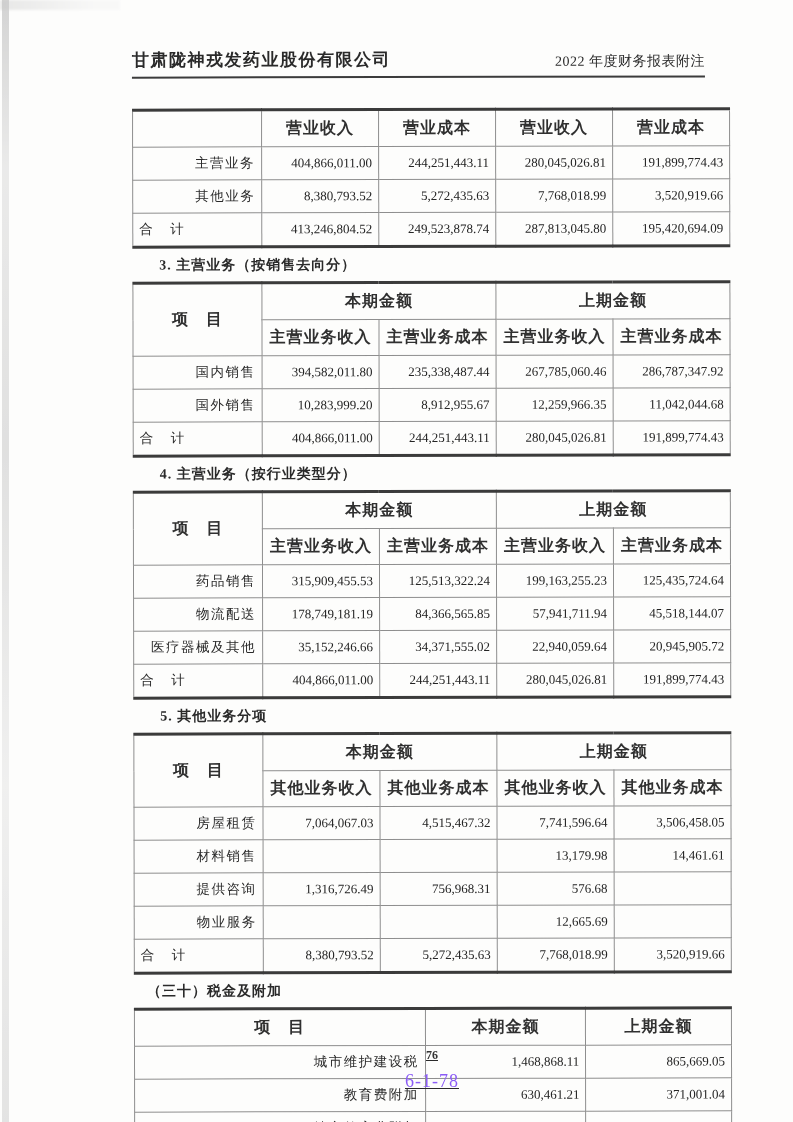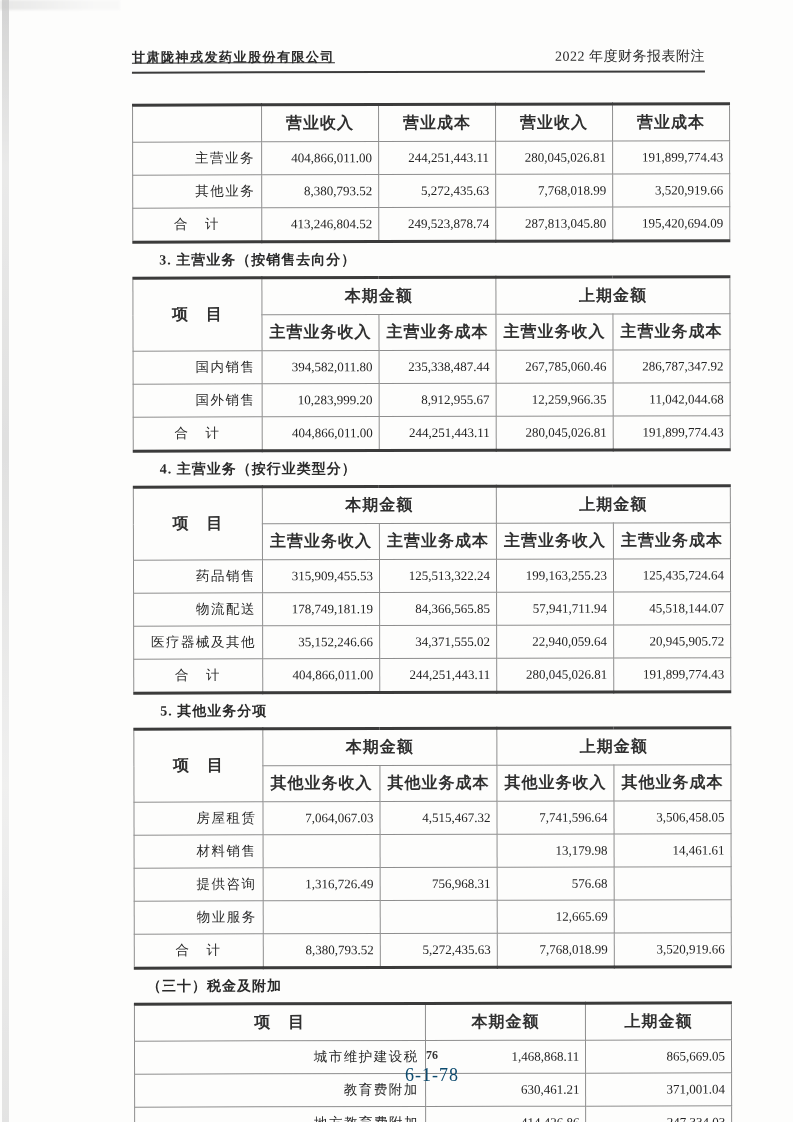--- a/index.html
+++ b/index.html
@@ -26,50 +26,51 @@
     position:absolute; left:133px; top:0; width:598px;
     transform:rotate(-0.12deg);
   }
   
   .hdr {
     width:573px;
     padding-top:48px; padding-bottom:5px;
     border-bottom:2px solid #3c3c3c;
     display:flex; justify-content:space-between; align-items:flex-end;
   }
-  .hdr .co { font-size:13px; font-weight:bold; letter-spacing:1.5px;text-decoration:underline; }
+  .hdr .co { font-size:17px; font-weight:bold; letter-spacing:1.5px; }
   .hdr .note { font-size:14px; letter-spacing:.5px; }
   
   table.fin {
     width:598px; border-collapse:collapse; table-layout:fixed;
     border-top:3px solid #3b3b3b; border-bottom:3px solid #3b3b3b;
     font-size:13px;
   }
   table.fin th, table.fin td { border:1px solid #8e8e8e; overflow:hidden; white-space:nowrap; }
   table.fin th {
     font-weight:bold; text-align:center; letter-spacing:1px;
     padding:7px 3px; font-size:16px; color:#303030;
   }
   table.fin td { padding:8px 6px; line-height:16px; }
   td.lbl { text-align:right; padding-left:9px; letter-spacing:1.5px; font-size:13.5px; }
-  td.tot { text-align:center; letter-spacing:2px; font-size:13.5px; }
+  td.tot { text-align:left; letter-spacing:2px; font-size:13.5px; }
   td.num { text-align:right; padding-right:10px; font-size:13px; color:#242424; }
   .t1 { margin-top:30px; }
   .sec {
     font-size:14px; font-weight:bold; letter-spacing:1px;
     margin:8px 0 7px 27px;
   }
   .sec.s30 { margin-left:13px; }
   
   .foot {
     position:absolute; left:133px; top:1048px; width:598px;
     text-align:center;
+    text-decoration:underline;
   }
   .foot .pg { font-size:12px; font-weight:bold; color:#333; }
-  .foot .code { font-size:18px; letter-spacing:1px; margin-top:2px; color:#0c4a6e; }
+  .foot .code { font-size:18px; letter-spacing:1px; margin-top:8px; color:#8b5cf6; }
 </style>
 </head>
 <body>
 
 <div class="page">
   <div class="edge-left"></div>
   <div class="edge-top"></div>
 
   <div class="sheet">
 

